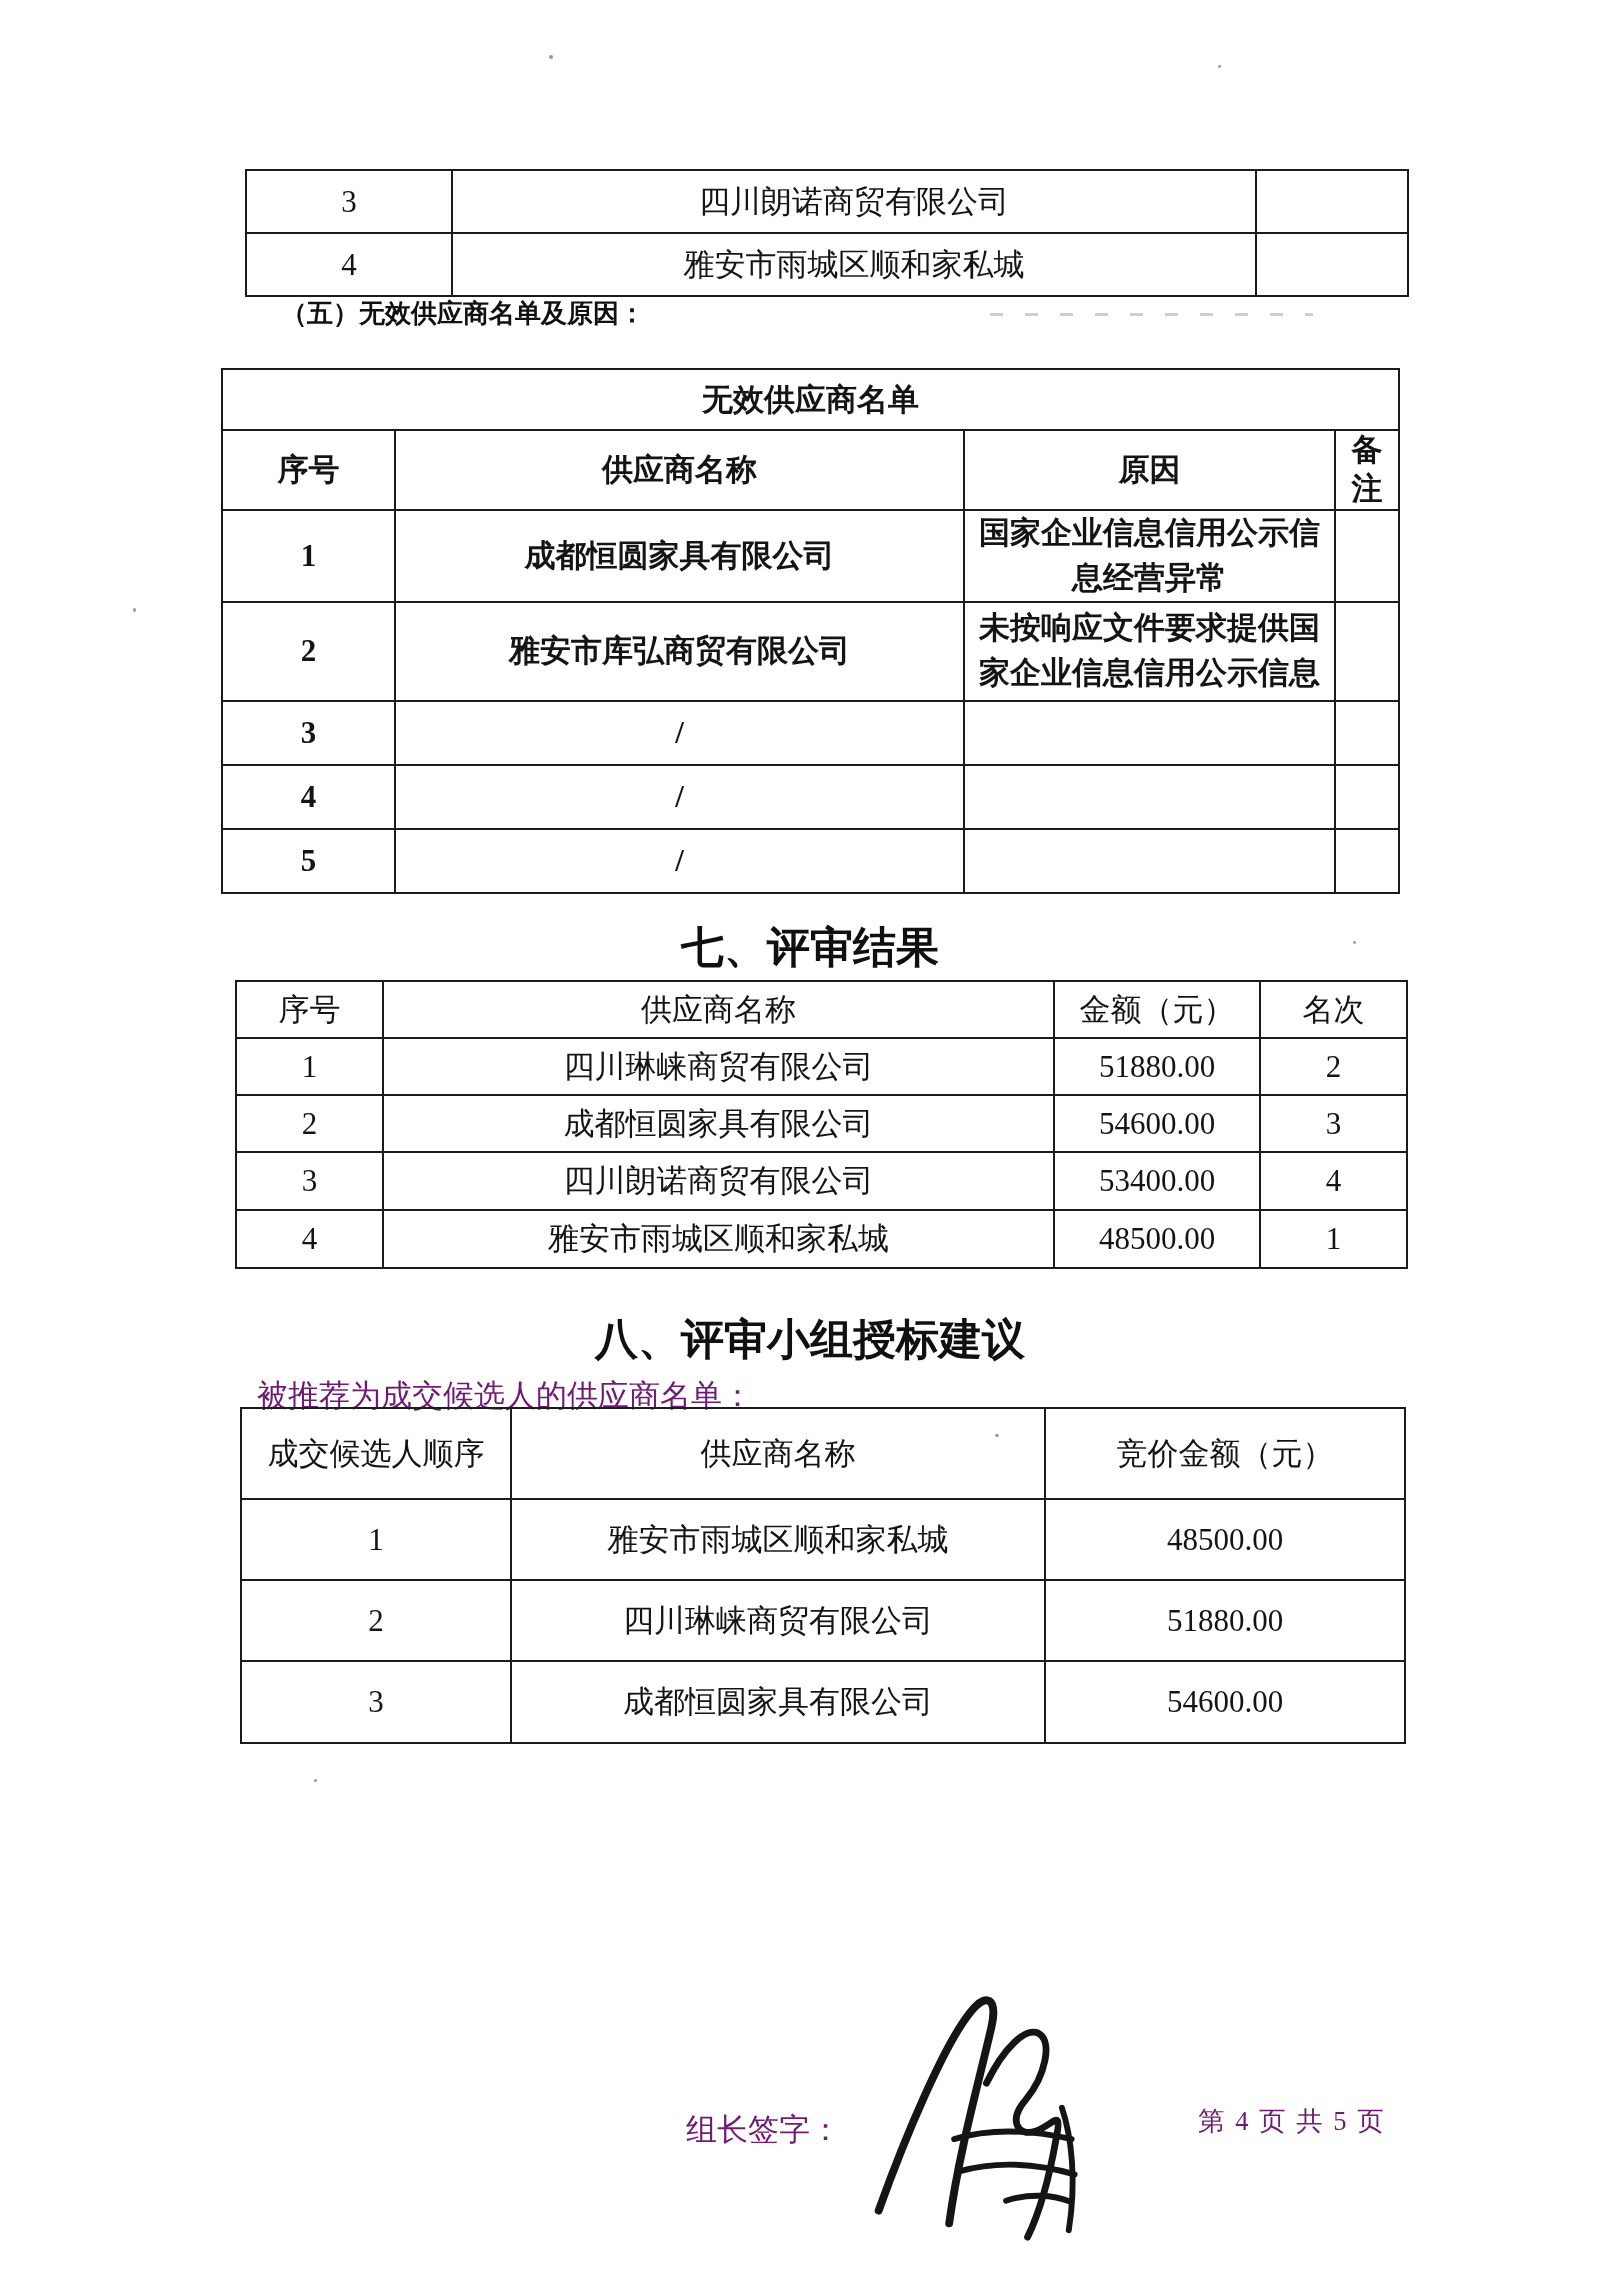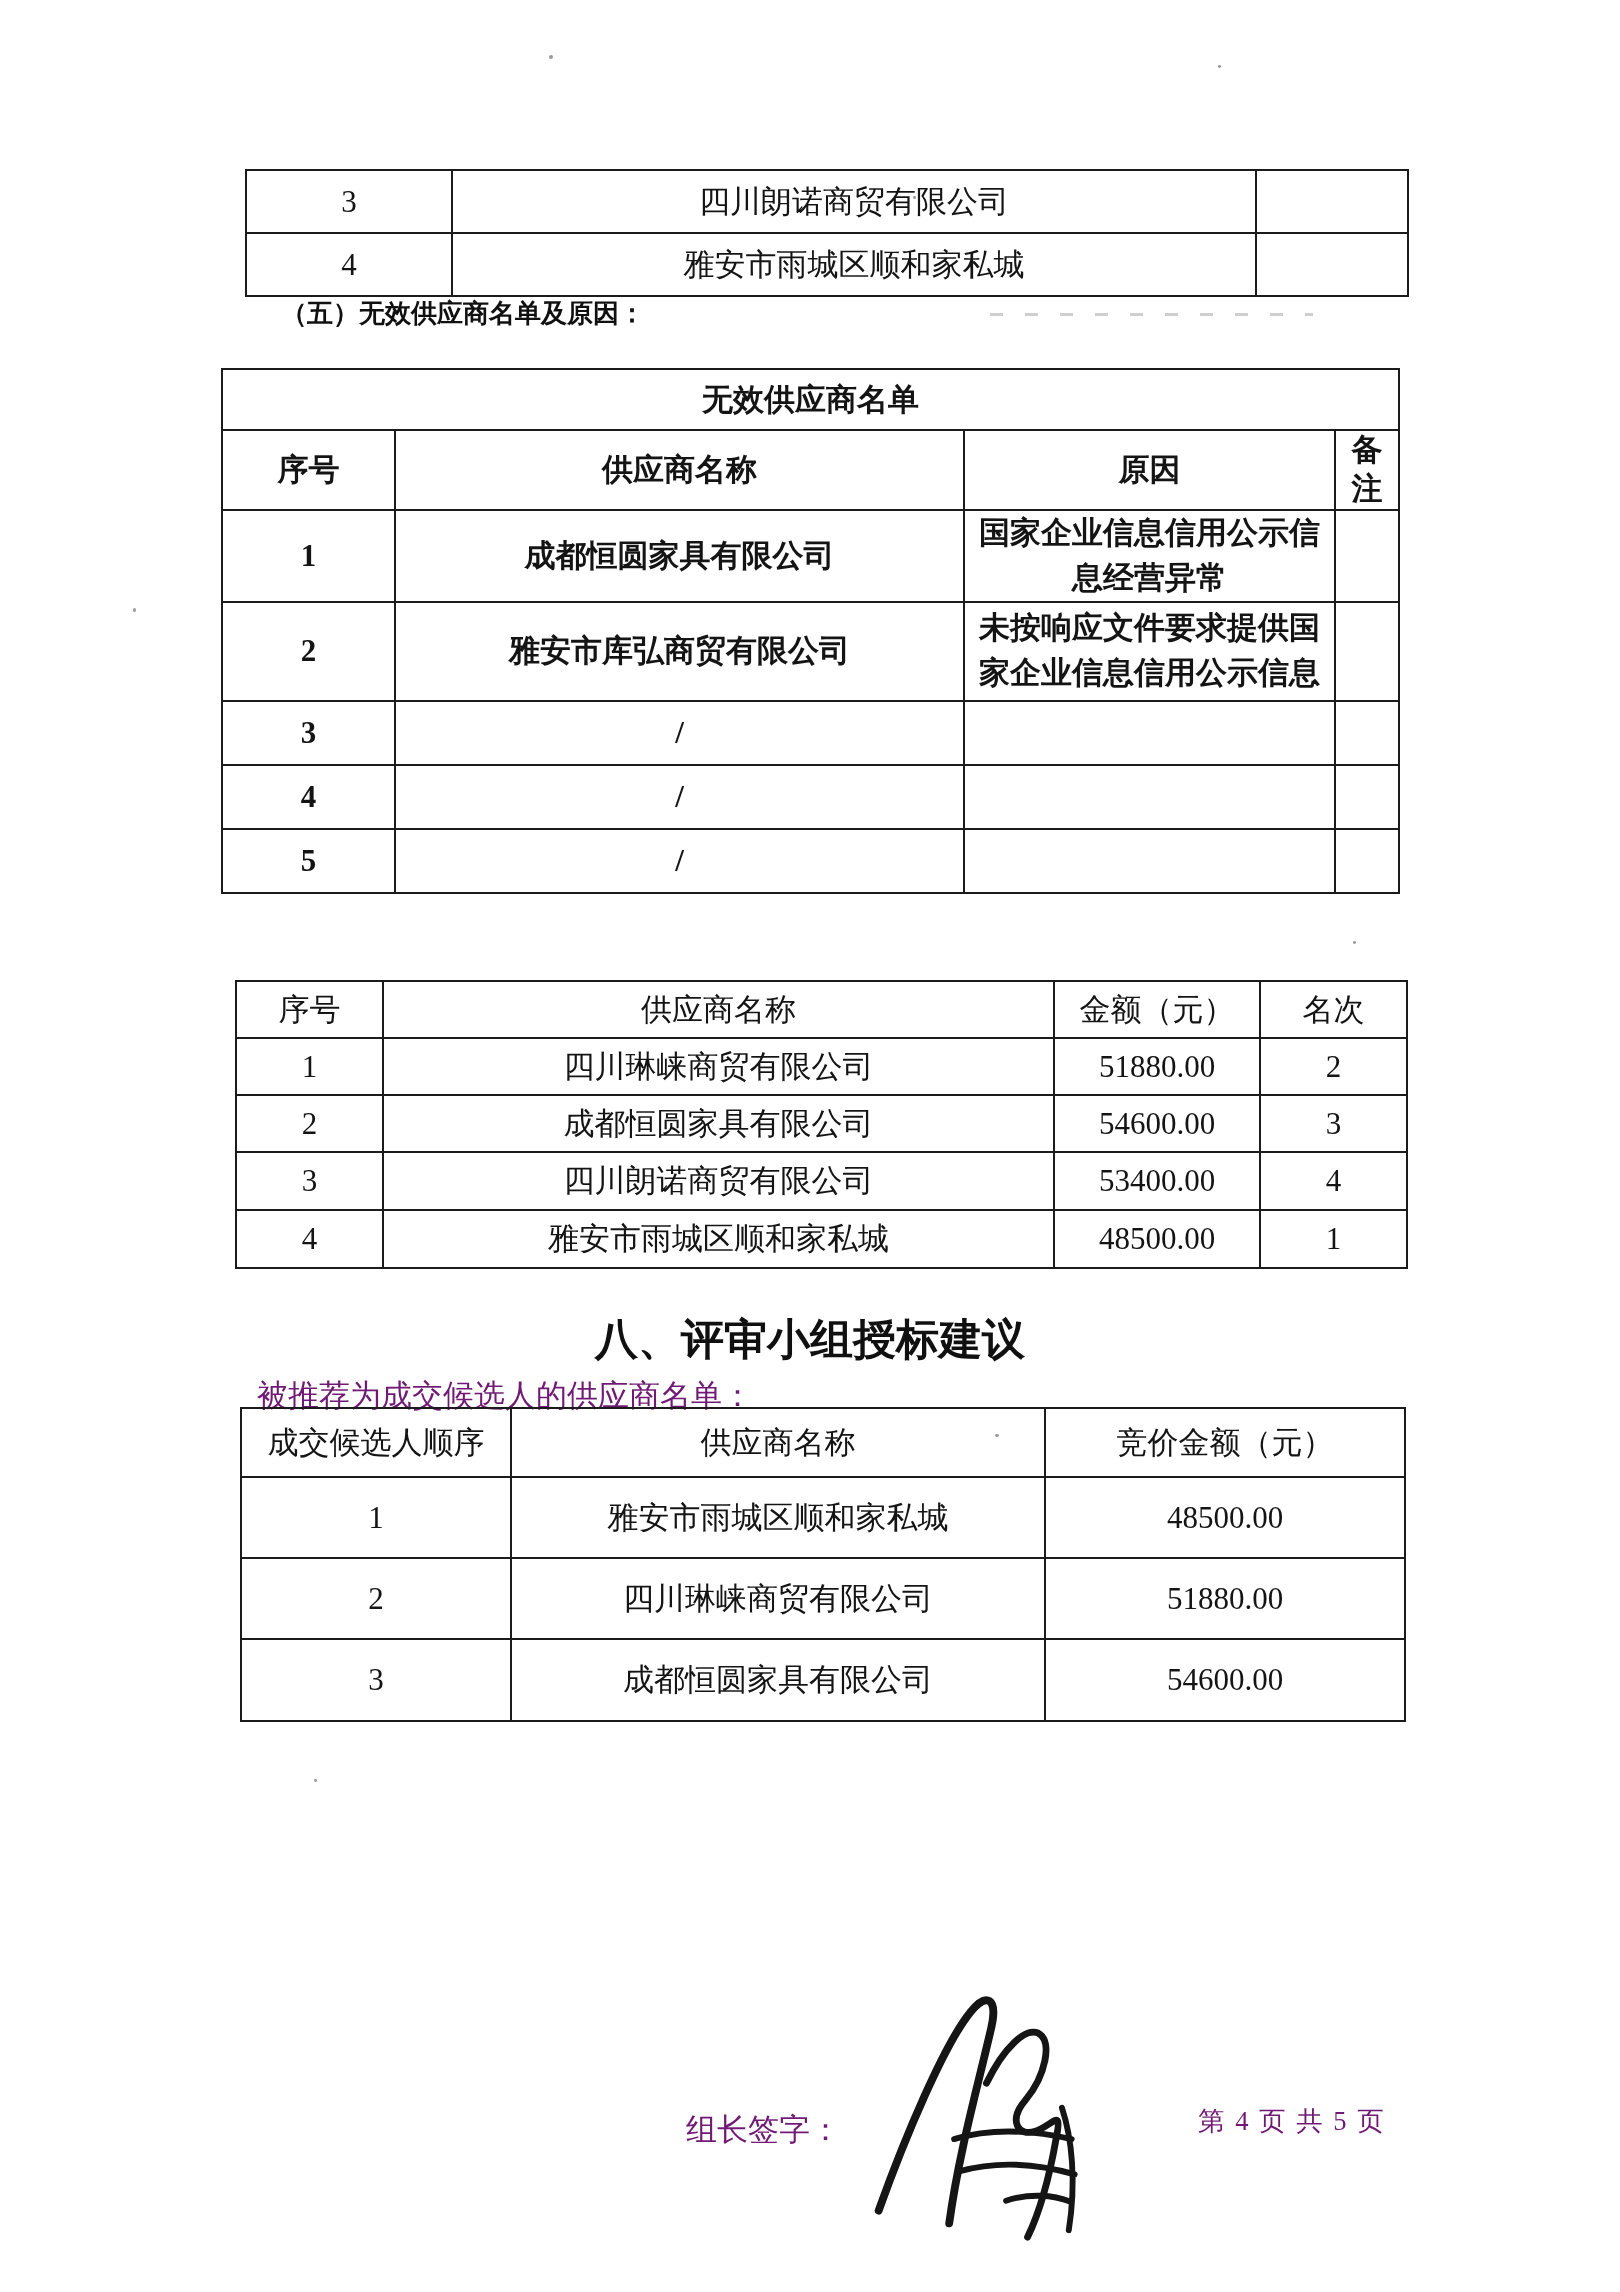--- a/index.html
+++ b/index.html
@@ -107,20 +107,21 @@
     </tr>
     <tr style="height:64px">
       <td>5</td>
       <td>/</td>
       <td class="reason-cell"></td>
       <td></td>
     </tr>
   </tbody>
     </table>
 
+  <div class="h-sans h-center" style="top:919px; font-size:43px;">七、评审结果</div>
 
   <table class="doc" style="left:235px; top:980px; width:1171px;">
     <colgroup>
         <col style="width:147px">
         <col style="width:671px">
         <col style="width:206px">
         <col style="width:147px">
       </colgroup>
     <tbody>
         <tr style="height:57px">
@@ -160,21 +161,21 @@
 
   <div class="serif-text" style="left:257px; top:1375px; font-size:31px; font-family:'Liberation Sans','DejaVu Sans',sans-serif;">被推荐为成交候选人的供应商名单：</div>
 
   <table class="doc" style="left:240px; top:1407px; width:1163px;">
     <colgroup>
         <col style="width:270px">
         <col style="width:534px">
         <col style="width:360px">
       </colgroup>
     <tbody>
-        <tr style="height:69px">
+        <tr style="height:91px">
       <td>成交候选人顺序</td>
       <td>供应商名称</td>
       <td>竞价金额（元）</td>
     </tr>
     <tr style="height:81px">
       <td>1</td>
       <td>雅安市雨城区顺和家私城</td>
       <td>48500.00</td>
     </tr>
     <tr style="height:81px">

